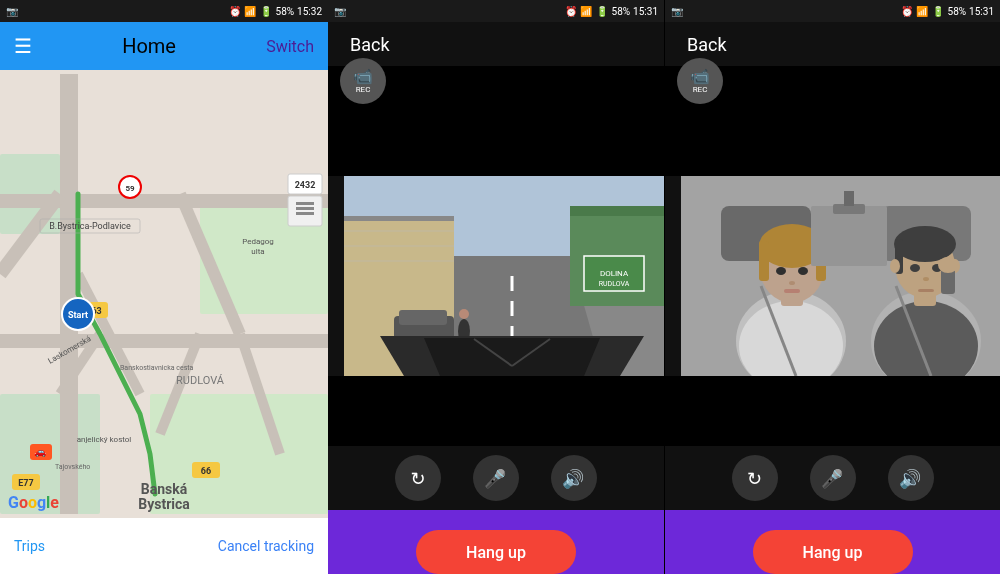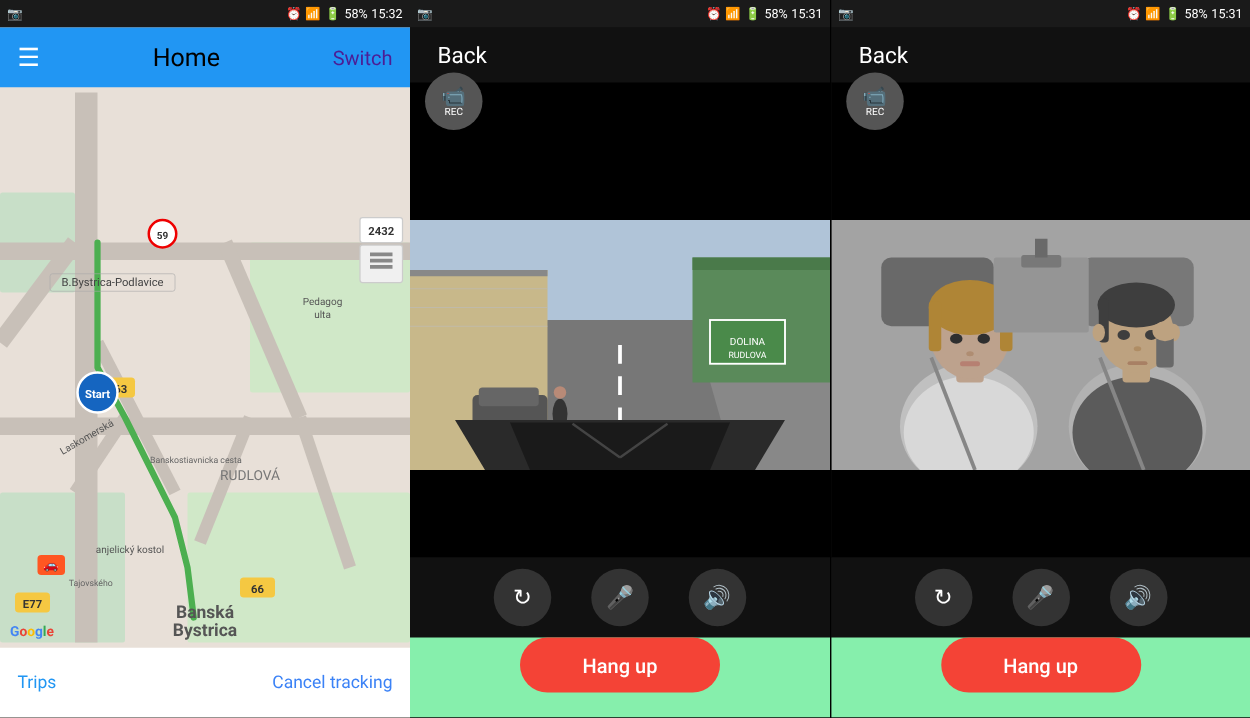--- a/index.html
+++ b/index.html
@@ -189,20 +189,21 @@
 
     .video-top-black {
       background: #000;
       flex-shrink: 0;
     }
 
     .video-feed {
       flex-shrink: 0;
       position: relative;
       overflow: hidden;
+      padding-left: 16px;
     }
 
     .video-bottom-black {
       background: #000;
       flex: 1;
     }
 
     .controls-row {
       height: 64px;
       background: #111;
@@ -221,23 +222,23 @@
       display: flex;
       align-items: center;
       justify-content: center;
       color: #fff;
       font-size: 18px;
       cursor: pointer;
     }
 
     .hangup-row {
       height: 64px;
-      background: #86efac;
-      display: flex;
-      align-items: flex-start;
+      background: #6d28d9;
+      display: flex;
+      align-items: flex-end;
       justify-content: center;
       flex-shrink: 0;
     }
 
     .hangup-btn {
       width: 160px;
       height: 44px;
       background: #F44336;
       border-radius: 22px;
       display: flex;
@@ -246,21 +247,21 @@
       color: #fff;
       font-size: 16px;
       font-weight: 500;
       cursor: pointer;
     }
 
     .google-logo {
       position: absolute;
       bottom: 6px;
       left: 8px;
-      font-size: 11px;
+      font-size: 16px;
       font-weight: bold;
     }
     .google-logo span:nth-child(1) { color: #4285F4; }
     .google-logo span:nth-child(2) { color: #EA4335; }
     .google-logo span:nth-child(3) { color: #FBBC05; }
     .google-logo span:nth-child(4) { color: #4285F4; }
     .google-logo span:nth-child(5) { color: #34A853; }
     .google-logo span:nth-child(6) { color: #EA4335; }
   </style>
 </head>

